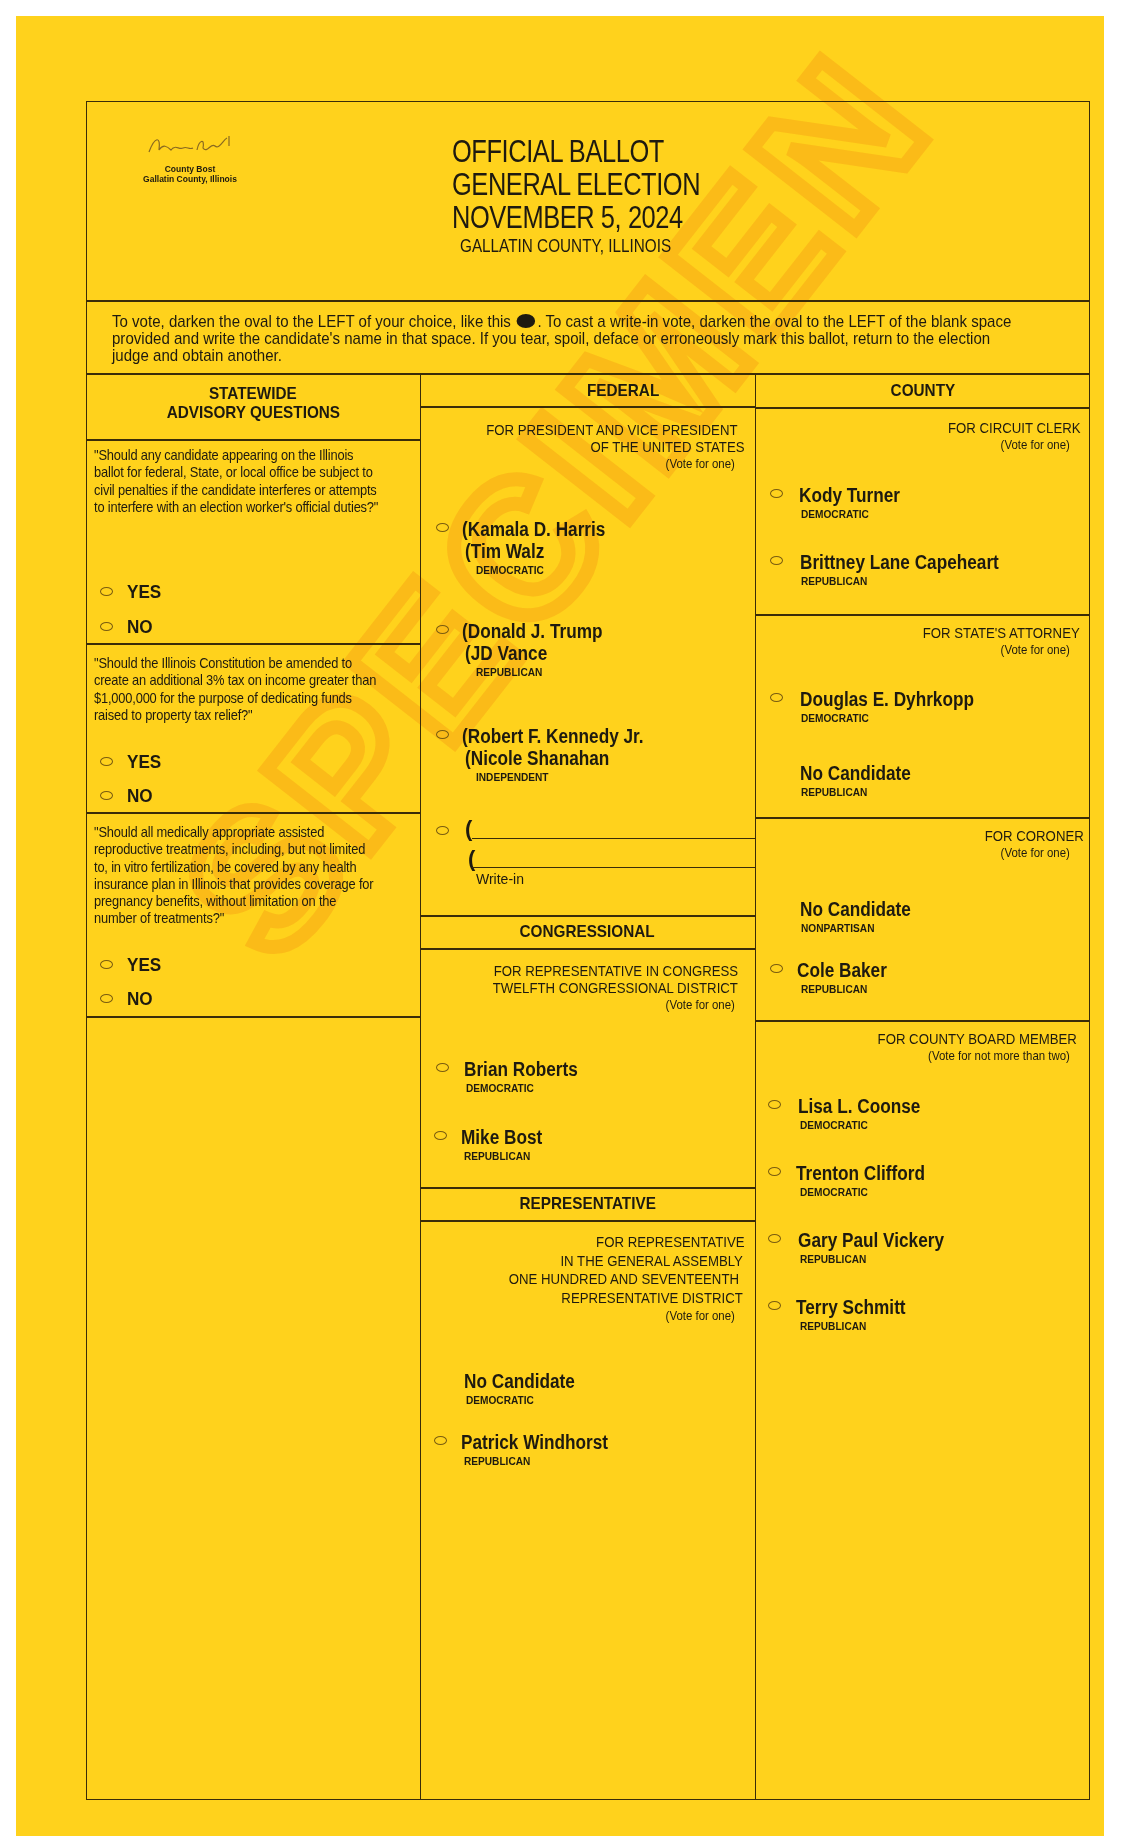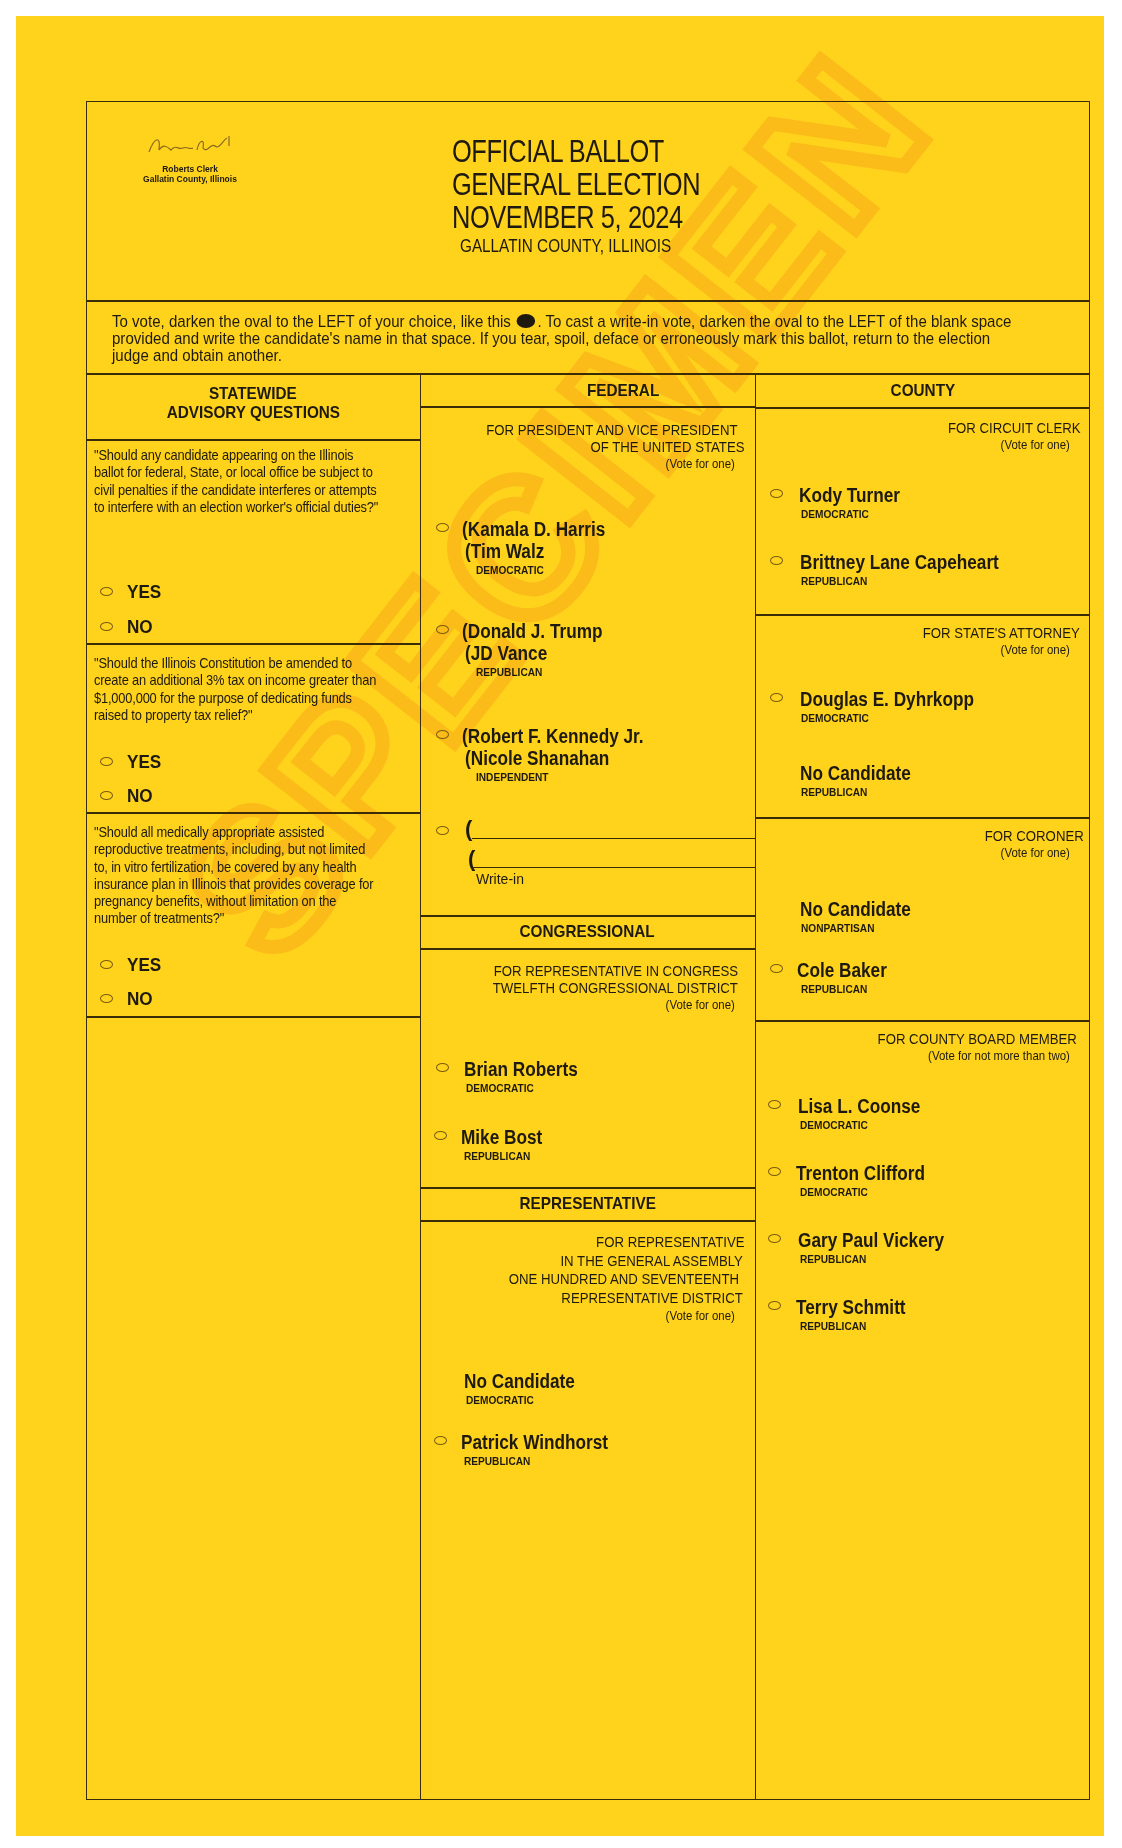--- a/index.html
+++ b/index.html
@@ -51,21 +51,21 @@
 <div class="paper"></div>
 
 <div class="watermark">SPECIMEN</div>
 
 <div class="frame"></div>
 
 <div class="clerk">
   <svg class="sig" width="90" height="26" viewBox="0 0 90 26">
     <path d="M4 20 C10 4, 16 4, 14 18 C18 12, 22 14, 26 18 C30 12, 34 18, 38 16 C42 14, 44 18, 48 16 M52 18 C54 8, 60 6, 58 16 C62 22, 66 10, 70 14 C74 18, 78 8, 82 6 M84 4 L84 14" fill="none" stroke="#8a6a20" stroke-width="1.2"></path>
   </svg>
-  <div>Roberts Clerk</div>
+  <div>County Bost</div>
   <div>Gallatin County, Illinois</div>
 </div>
 
 <div class="title-block">
   <div class="t1">OFFICIAL BALLOT</div>
   <div class="t2">GENERAL ELECTION</div>
   <div class="t3">NOVEMBER 5, 2024</div>
   <div class="t4">GALLATIN COUNTY, ILLINOIS</div>
 </div>
 

